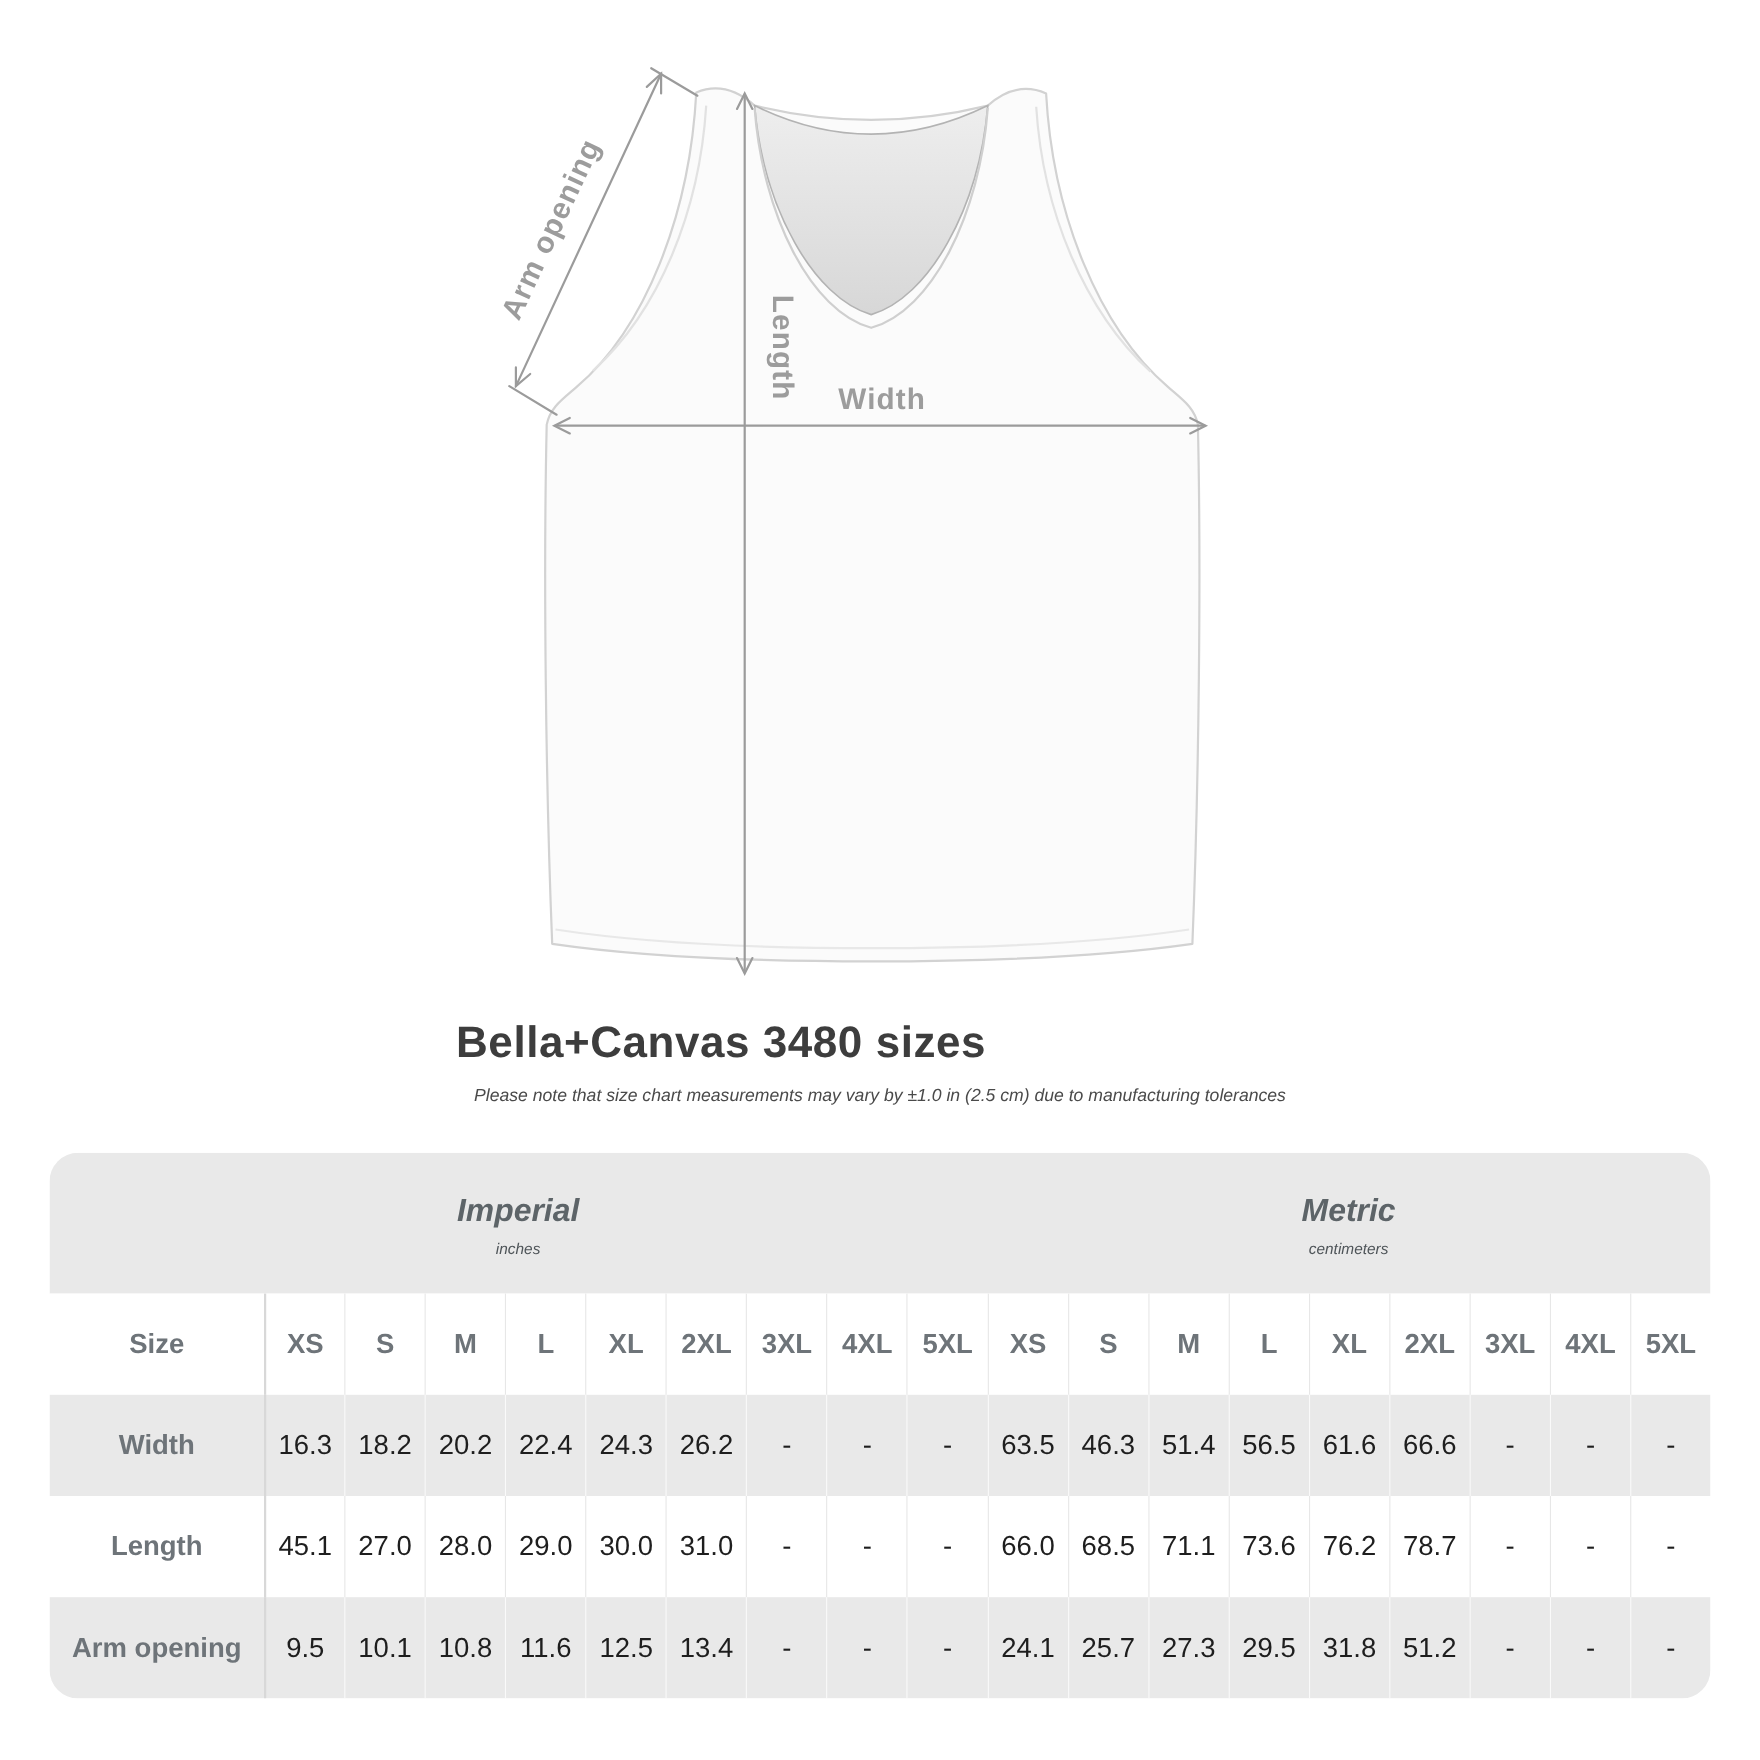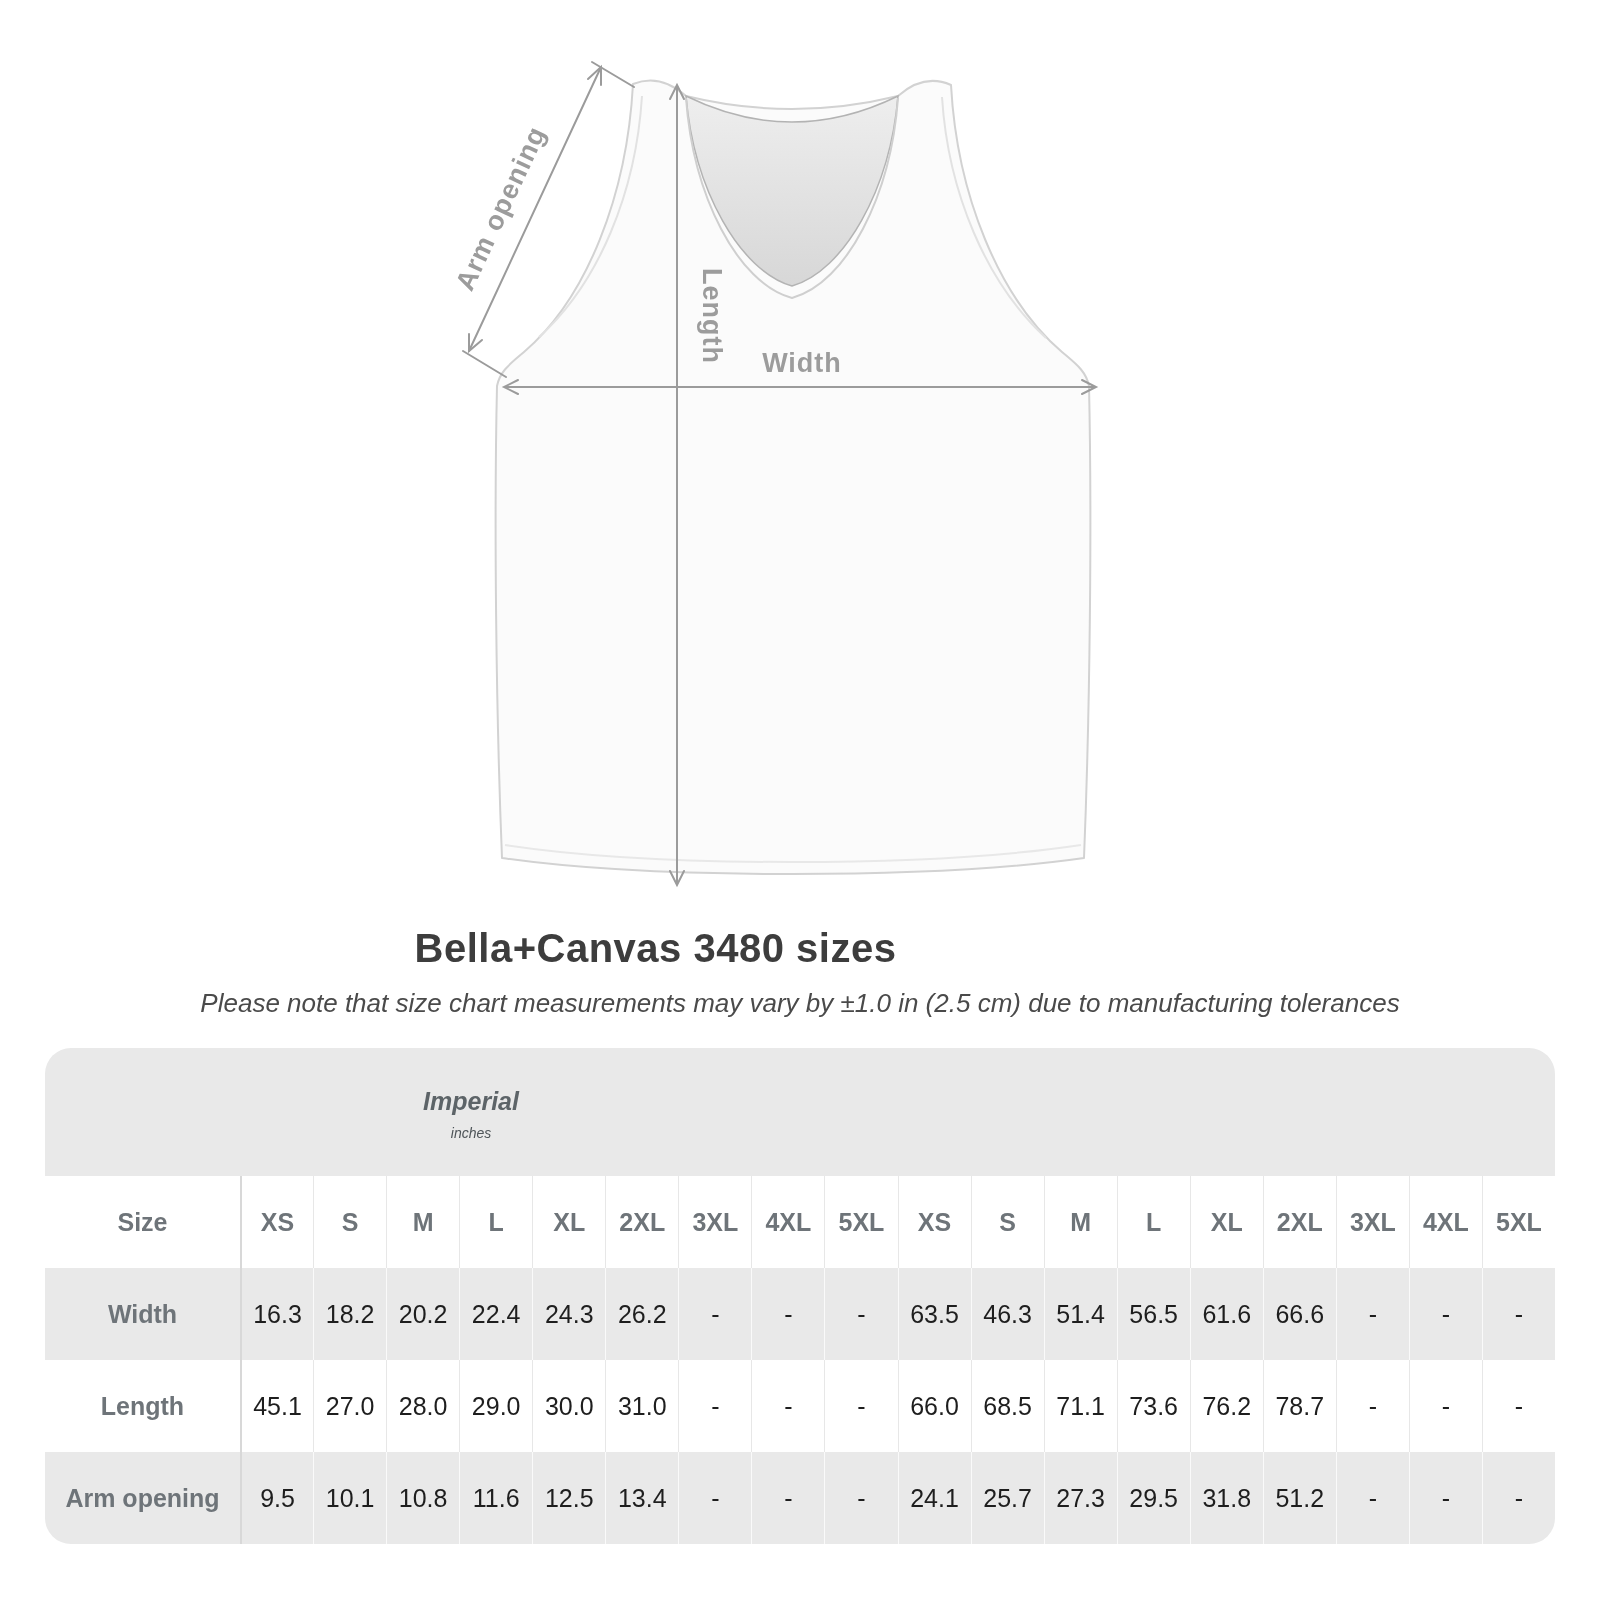--- a/index.html
+++ b/index.html
@@ -9,29 +9,29 @@
     font-family:"Liberation Sans","DejaVu Sans",sans-serif;
   }
   .diagram{position:absolute;left:0;top:0;}
   .title{
     position:absolute;top:926px;left:0;width:1311px;margin:0;
     text-align:center;font-size:40px;font-weight:bold;color:#3d3d3d;
     letter-spacing:.5px;
   }
   .subtitle{
     position:absolute;top:988px;left:0;width:1600px;margin:0;
-    text-align:center;font-style:italic;font-size:26px;color:#4a4a4a;
+    text-align:center;font-style:italic;font-size:16px;color:#4a4a4a;
   }
   .size-table{
     position:absolute;left:45px;top:1048px;width:1510px;
     border-radius:26px;overflow:hidden;
   }
   .band{height:128px;background:#e9e9e9;display:grid;grid-template-columns:852px 658px;}
   .ug{display:flex;flex-direction:column;align-items:center;justify-content:center;gap:9px;padding-top:4px;}
-  .ug-name{font-size:25px;font-weight:bold;font-style:italic;color:#5d6468;}
+  .ug-name{font-size:29px;font-weight:bold;font-style:italic;color:#5d6468;}
   .ug-unit{font-size:14px;font-style:italic;color:#4e5458;}
   .trow{display:grid;grid-template-columns:195px repeat(18,1fr);height:92px;text-align:right;}
   .rw{background:#ffffff;}
   .rg{background:#e9e9e9;}
   .c{display:flex;align-items:center;justify-content:center;font-size:25px;color:#1e1e1e;height:100%;}
   .lab,.sh{font-weight:bold;color:#6e7479;}
   .rw .d{border-left:1px solid #e7e7e7;}
   .rg .d{border-left:1px solid rgba(255,255,255,.75);}
   .rw .f,.rg .f{border-left:2px solid #d8d8d8;}
 </style>
@@ -87,20 +87,24 @@
 
 <h1 class="title">Bella+Canvas 3480 sizes</h1>
 <p class="subtitle">Please note that size chart measurements may vary by ±1.0 in (2.5 cm) due to manufacturing tolerances</p>
 
 <div class="size-table">
 
   <div class="band">
     <div class="ug">
       <div class="ug-name">Imperial</div>
       <div class="ug-unit">inches</div>
+    </div>
+    <div class="ug">
+      <div class="ug-name">Metric</div>
+      <div class="ug-unit">centimeters</div>
     </div>
   </div>
 
   <div class="trow rw">
     <div class="c lab">Size</div>
     <div class="c sh f">XS</div>
     <div class="c sh d">S</div>
     <div class="c sh d">M</div>
     <div class="c sh d">L</div>
     <div class="c sh d">XL</div>

